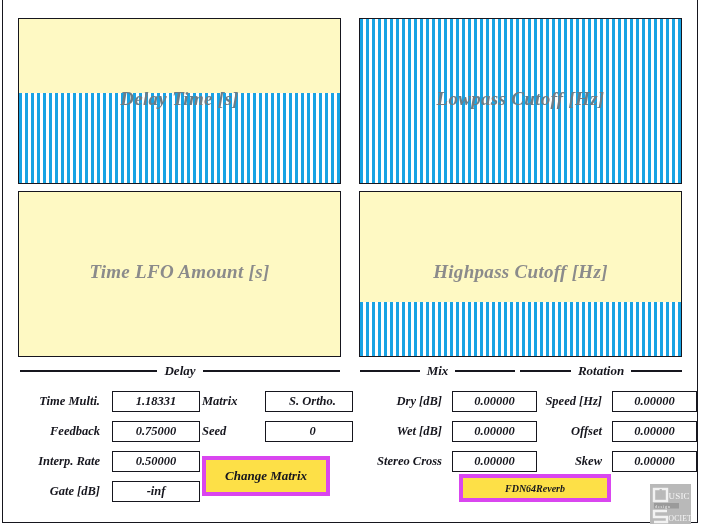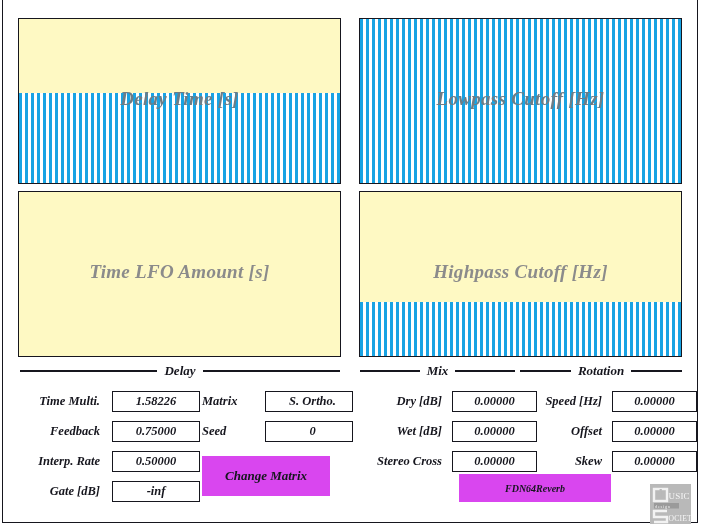--- a/index.html
+++ b/index.html
@@ -130,21 +130,21 @@
 
   .r1 { top:390px; }
   .r2 { top:420px; }
   .r3 { top:450px; }
   .r4 { top:480px; }
 
   
   .btn {
     position: absolute;
     border: 4px solid #d946ef;
-    background: #d946ef;
+    background: #fde047;
     box-sizing: border-box;
     display: flex;
     align-items: center;
     justify-content: center;
     font-weight: bold;
     font-style: italic;
     color: #16161e;
     cursor: pointer;
     white-space: nowrap;
   }
@@ -202,21 +202,21 @@
   </div>
 
   <div class="group-header" id="group-rotation">
     <div class="rule"></div>
     <div class="group-label">Rotation</div>
     <div class="rule"></div>
   </div>
 
   <div class="param pa r1">
     <div class="param-label">Time Multi.</div>
-    <div class="param-value">1.58226</div>
+    <div class="param-value">1.18331</div>
   </div>
   <div class="param pa r2">
     <div class="param-label">Feedback</div>
     <div class="param-value">0.75000</div>
   </div>
   <div class="param pa r3">
     <div class="param-label">Interp. Rate</div>
     <div class="param-value">0.50000</div>
   </div>
   <div class="param pa r4">

